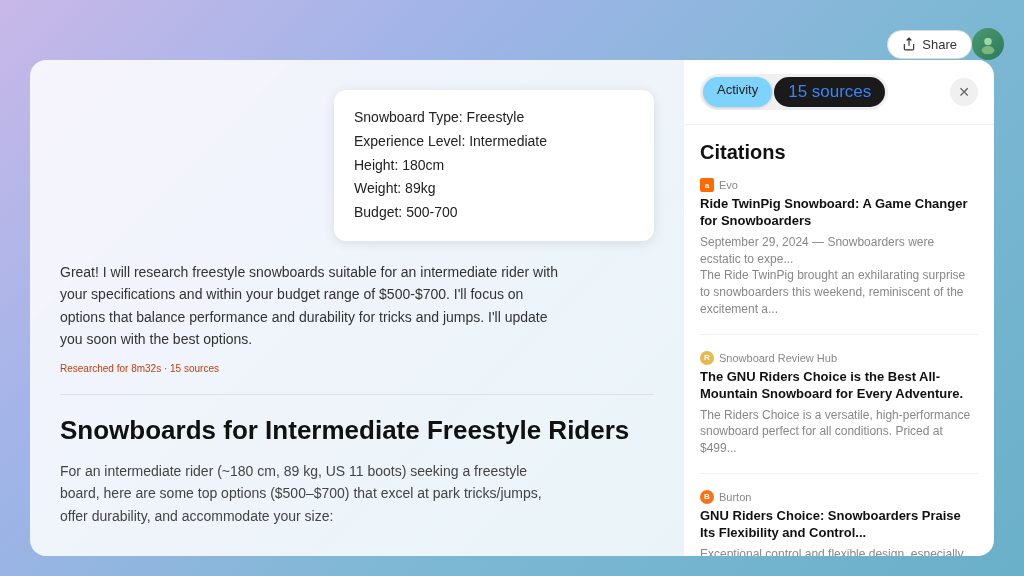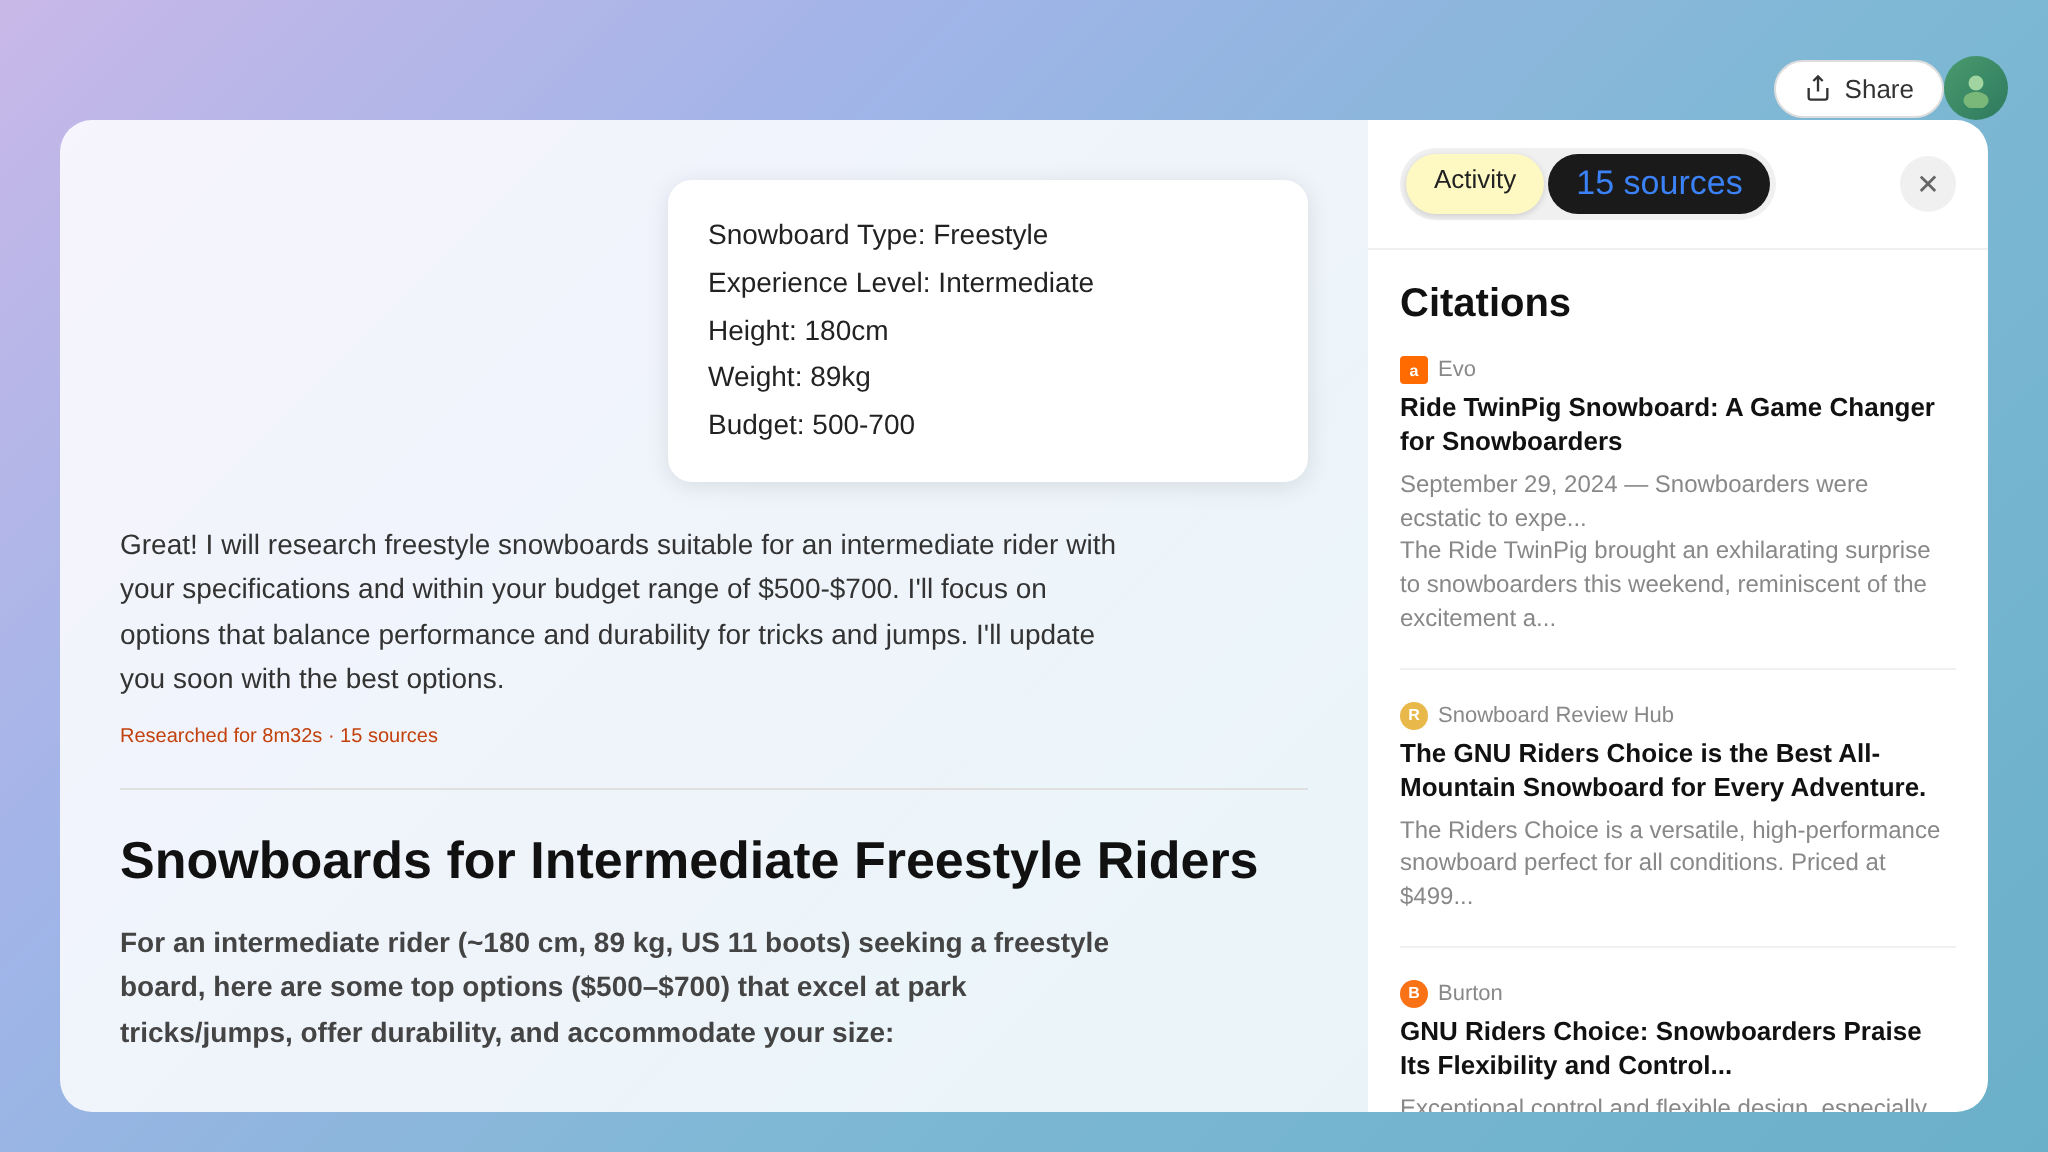--- a/index.html
+++ b/index.html
@@ -71,21 +71,20 @@
       color: #111;
       line-height: 1.2;
       margin-bottom: 14px;
     }
 
     .body-text {
       font-size: 14px;
       color: #444;
       line-height: 1.6;
       max-width: 500px;
-      font-weight: bold;
     }
 
     
     .header-bar {
       position: absolute;
       top: 0;
       left: 0;
       right: 0;
       height: 56px;
       display: flex;
@@ -151,21 +150,21 @@
     .tab {
       padding: 5px 14px;
       border-radius: 16px;
       font-size: 13px;
       font-weight: 500;
       cursor: pointer;
       color: #666;
     }
 
     .tab.active {
-      background: #fef9c3;
+      background: #7dd3fc;
       color: #222;
       box-shadow: 0 1px 3px rgba(0,0,0,0.15);
     }
 
     .sources-tab {
       background: #1a1a1a;
       color: #3b82f6;
       padding: 5px 14px;
       border-radius: 16px;
       font-size: 17px;

